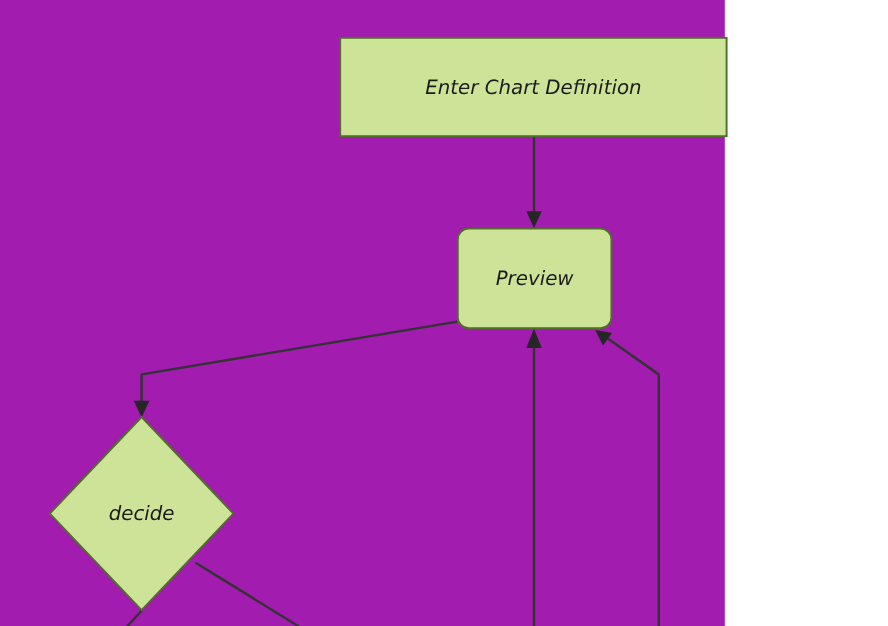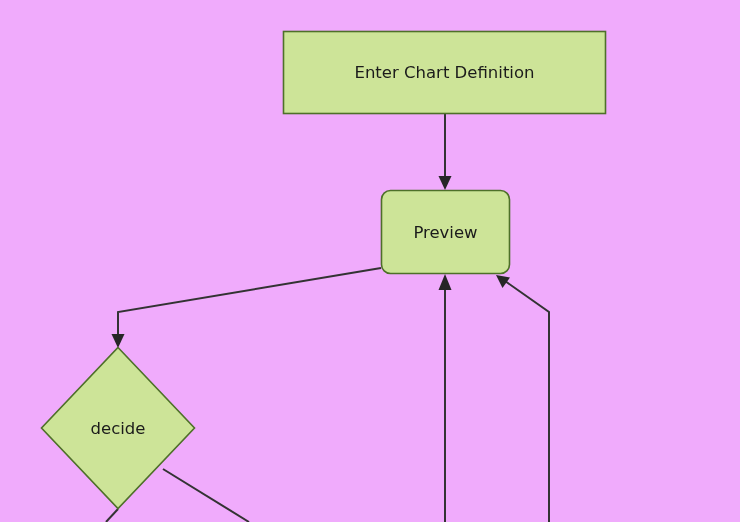--- a/index.html
+++ b/index.html
@@ -9,23 +9,24 @@
     background: #ffffff;
   }
   body {
     width: 740px;
     height: 522px;
     overflow: hidden;
     font-family: "DejaVu Sans", "Liberation Sans", sans-serif;
   }
   #diagram-root {
     position: relative;
-    width: 740px;
+    width: 604px;
     height: 522px;
-    background: #f0abfc;
+    background: #a21caf;
+    font-style: italic;
   }
   #flow-svg {
     position: absolute;
     top: 0;
     left: 0;
     width: 740px;
     height: 522px;
     display: block;
   }
   .node-shape {

